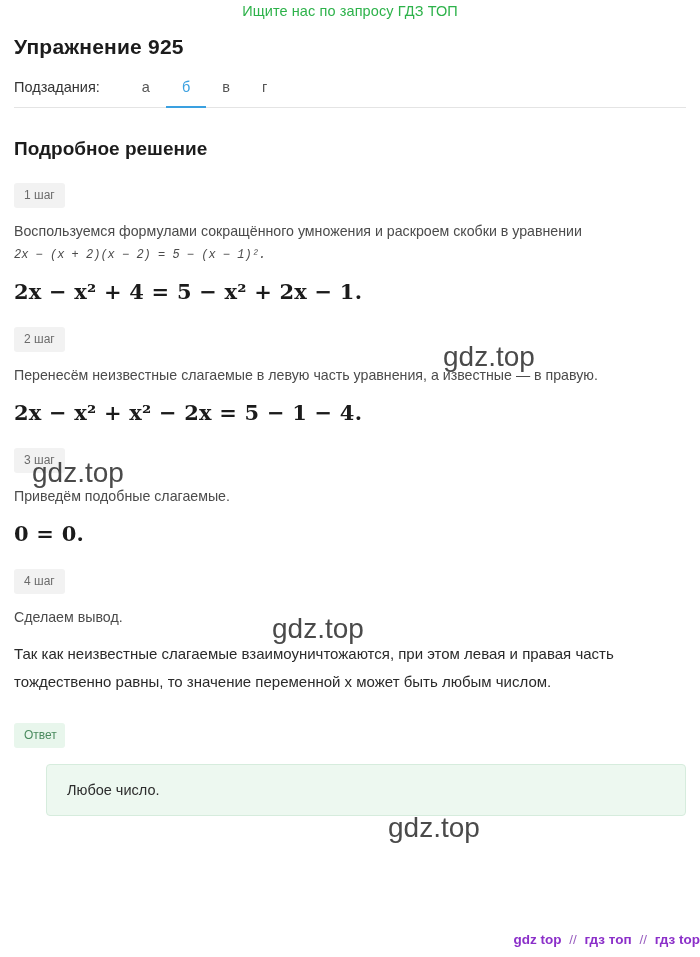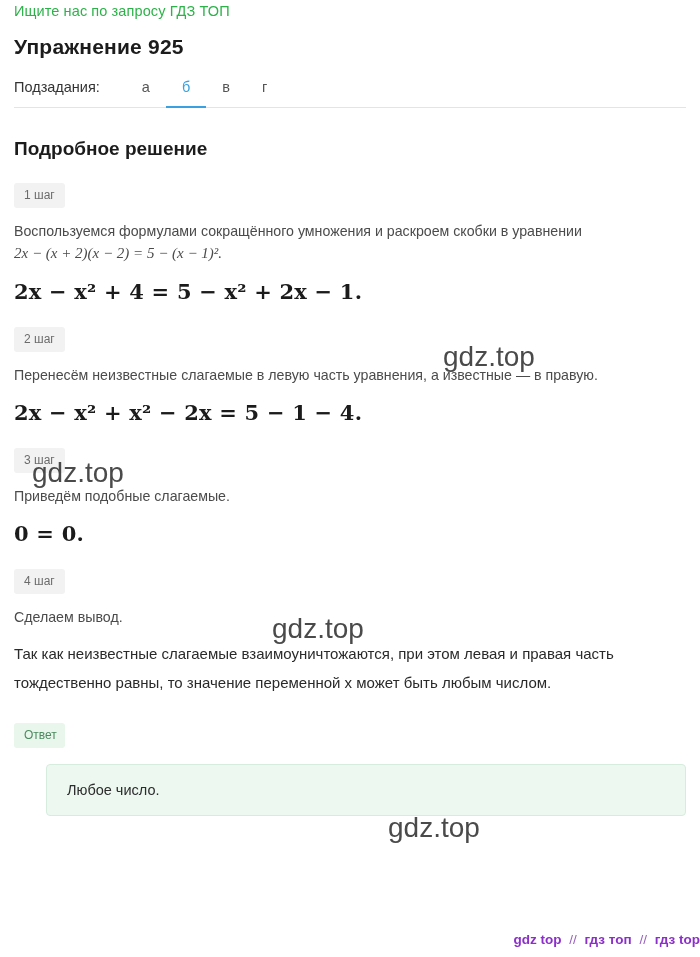--- a/index.html
+++ b/index.html
@@ -16,21 +16,21 @@
     overflow: hidden;
   }
   .page {
     width: 700px;
     height: 957px;
     box-sizing: border-box;
     padding: 0 14px;
     position: relative;
   }
   .top-banner {
-    text-align: left;
+    text-align: center;
     color: #2db24a;
     font-size: 14.5px;
     padding-top: 3px;
     padding-bottom: 4px;
     letter-spacing: 0.1px;
   }
   h1.title {
     font-size: 21px;
     font-weight: bold;
     color: #1c1c1c;
@@ -99,23 +99,23 @@
   }
   .math {
     font-family: "DejaVu Serif", serif;
     font-size: 21px;
     color: #1b1b1b;
     margin-top: 14px;
     letter-spacing: 0.2px;
     font-weight: bold;
   }
   .math-inline {
-    font-family: Liberation Serif, serif;
+    font-family: Liberation Mono, monospace;
     font-style: italic;
-    font-size: 15px;
+    font-size: 12px;
   }
   .answer-box {
     margin-top: 16px;
     background: #edf8f0;
     border: 1px solid #d6ecdd;
     border-radius: 4px;
     padding: 17px 20px;
     font-size: 14.5px;
     color: #2c2c2c;
     margin-left: 32px;

